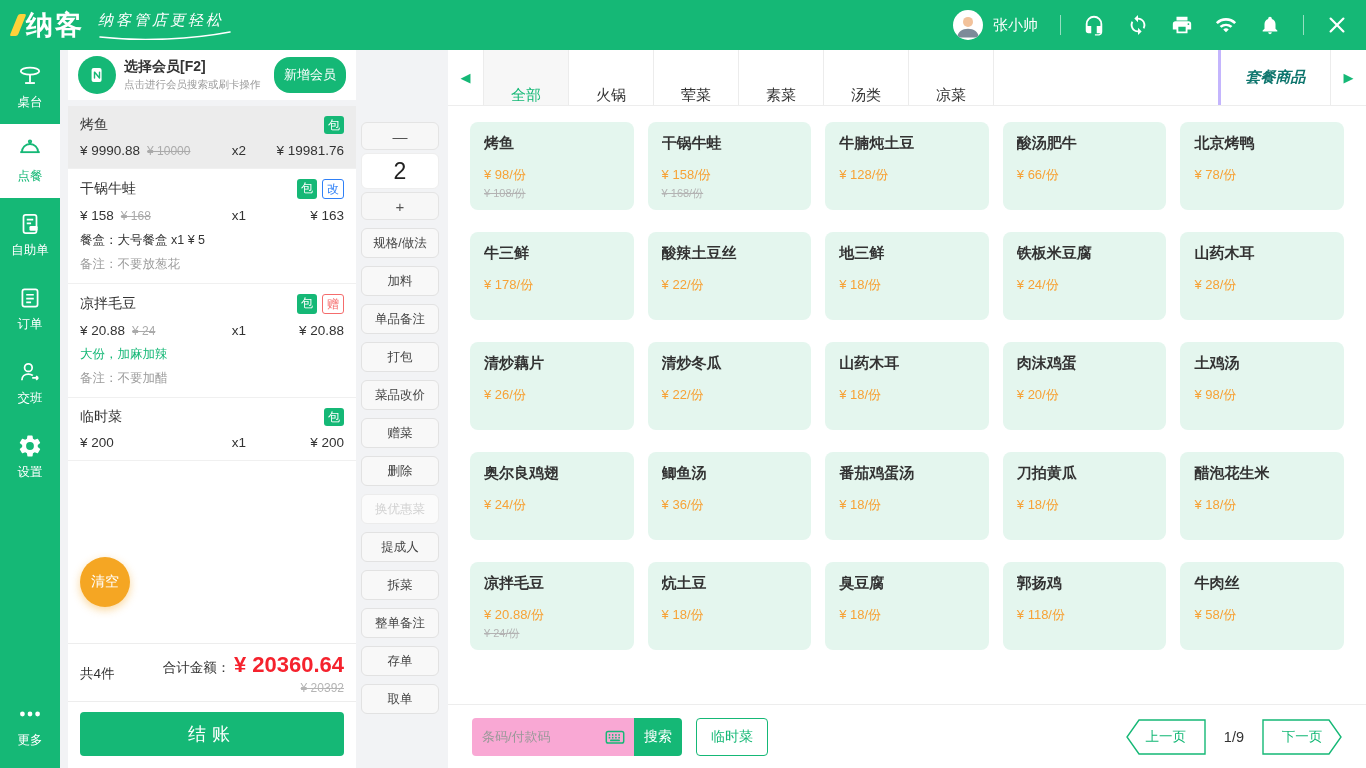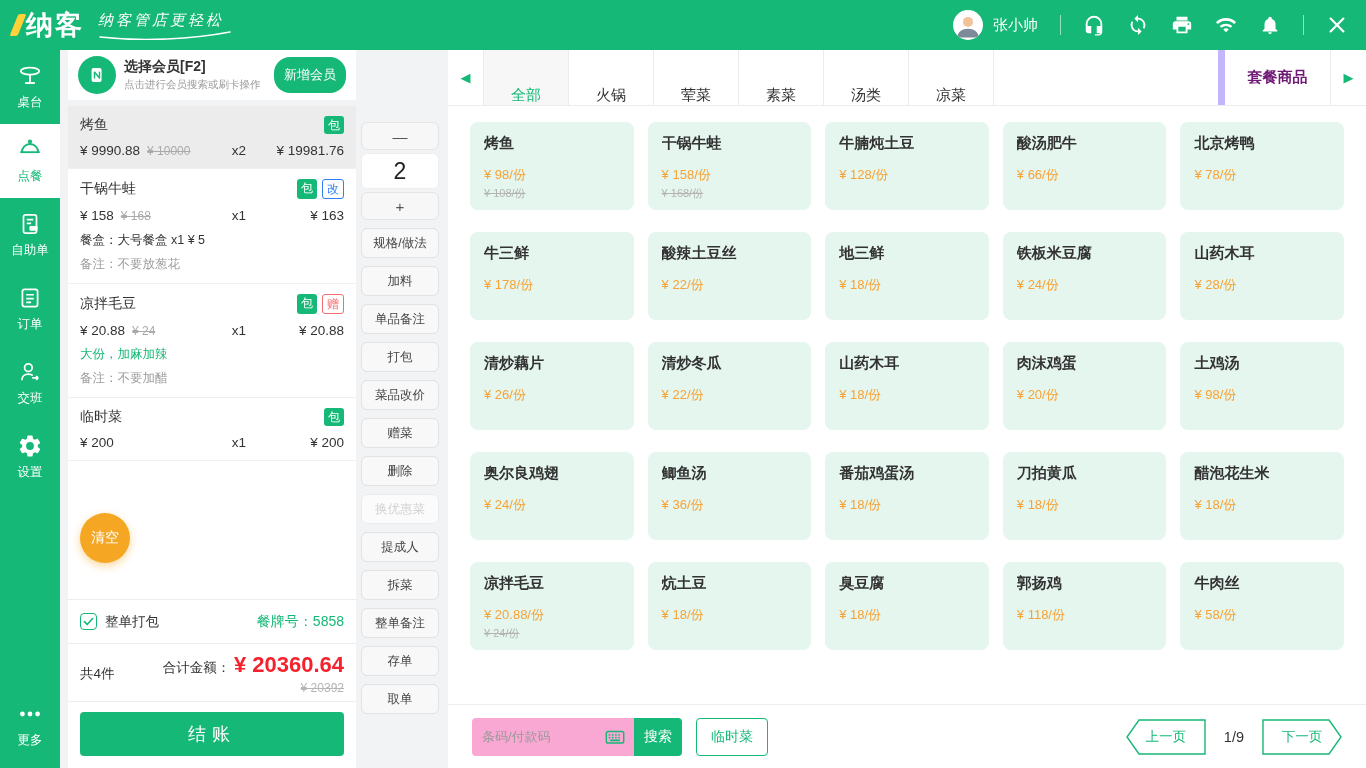--- a/index.html
+++ b/index.html
@@ -89,21 +89,21 @@
   .action-btn.disabled { color:#d2d2d2; border-color:#ececec; background:#fbfbfb; cursor:default; }
 
   
   .main { flex:1; margin-left:4px; background:#fff; display:flex; flex-direction:column; min-width:0; }
   .cat-bar { height:56px; border-bottom:1px solid #ededed; display:flex; align-items:stretch; }
   .cat-arrow { width:36px; display:flex; align-items:center; justify-content:center; color:#15b876; font-size:13px; cursor:pointer; border-right:1px solid #ececec; }
   .cat-arrow.right { border-right:none; border-left:1px solid #ececec; }
   .cat-tab { width:85px; display:flex; align-items:flex-end; justify-content:center; font-size:15px; color:#333; cursor:pointer; border-right:1px solid #ececec; }
   .cat-tab.active { color:#15b876; background:#f7f7f7; }
   .combo-tab { margin-left:auto; width:112px; display:flex; align-items:center; justify-content:center;
-    font-size:15px; font-weight:bold; color:#701a75; cursor:pointer; border-left:7px solid #c4b5fd; }
+    font-size:15px; font-weight:bold; color:#0f766e; cursor:pointer; border-left:3px solid #c4b5fd;font-style:italic; }
 
   .menu-grid { flex:1; padding:16px 22px 0; display:grid; grid-template-columns:repeat(5,1fr);
     grid-auto-rows:88px; column-gap:14px; row-gap:22px; align-content:start; }
   .menu-card { background:#e4f6ee; border-radius:8px; padding:12px 14px; display:flex; flex-direction:column; cursor:pointer; }
   .mc-name { font-size:15px; color:#333; font-weight:600; white-space:nowrap; overflow:hidden; }
   .mc-prices { margin-top:auto; height:32px; }
   .mc-price { font-size:13px; color:#f7a236; }
   .mc-orig { font-size:11px; color:#b3b3b3; text-decoration:line-through; margin-top:2px; }
 
   .main-footer { height:64px; border-top:1px solid #ededed; display:flex; align-items:center; padding:0 24px; }
@@ -316,29 +316,20 @@
       <span class="oi-price">¥ 200</span>
       <span class="oi-orig"></span>
       <span class="oi-qty">x1</span>
       <span class="oi-subtotal">¥ 200</span>
     </div>
 
   </div>
         <button class="btn-clear">清空</button>
     </div>
 
-    <div class="pack-row">
-      <div class="checkbox">
-        <svg viewBox="0 0 12 12">
-          <path d="M1.5 6.2 4.6 9.3 10.5 2.8" stroke="#15b876" stroke-width="1.8" fill="none" stroke-linecap="round" stroke-linejoin="round"></path>
-        </svg>
-      </div>
-      <span class="pack-label">整单打包</span>
-      <span class="card-no"><span>餐牌号：</span><span>5858</span></span>
-    </div>
 
     <div class="totals-row">
       <span class="count-label">共4件</span>
       <div class="totals-right">
         <div class="total-line">
           <span>合计金额：</span>
           <span class="total-value">¥ 20360.64</span>
         </div>
         <div class="total-orig">¥ 20392</div>
       </div>

